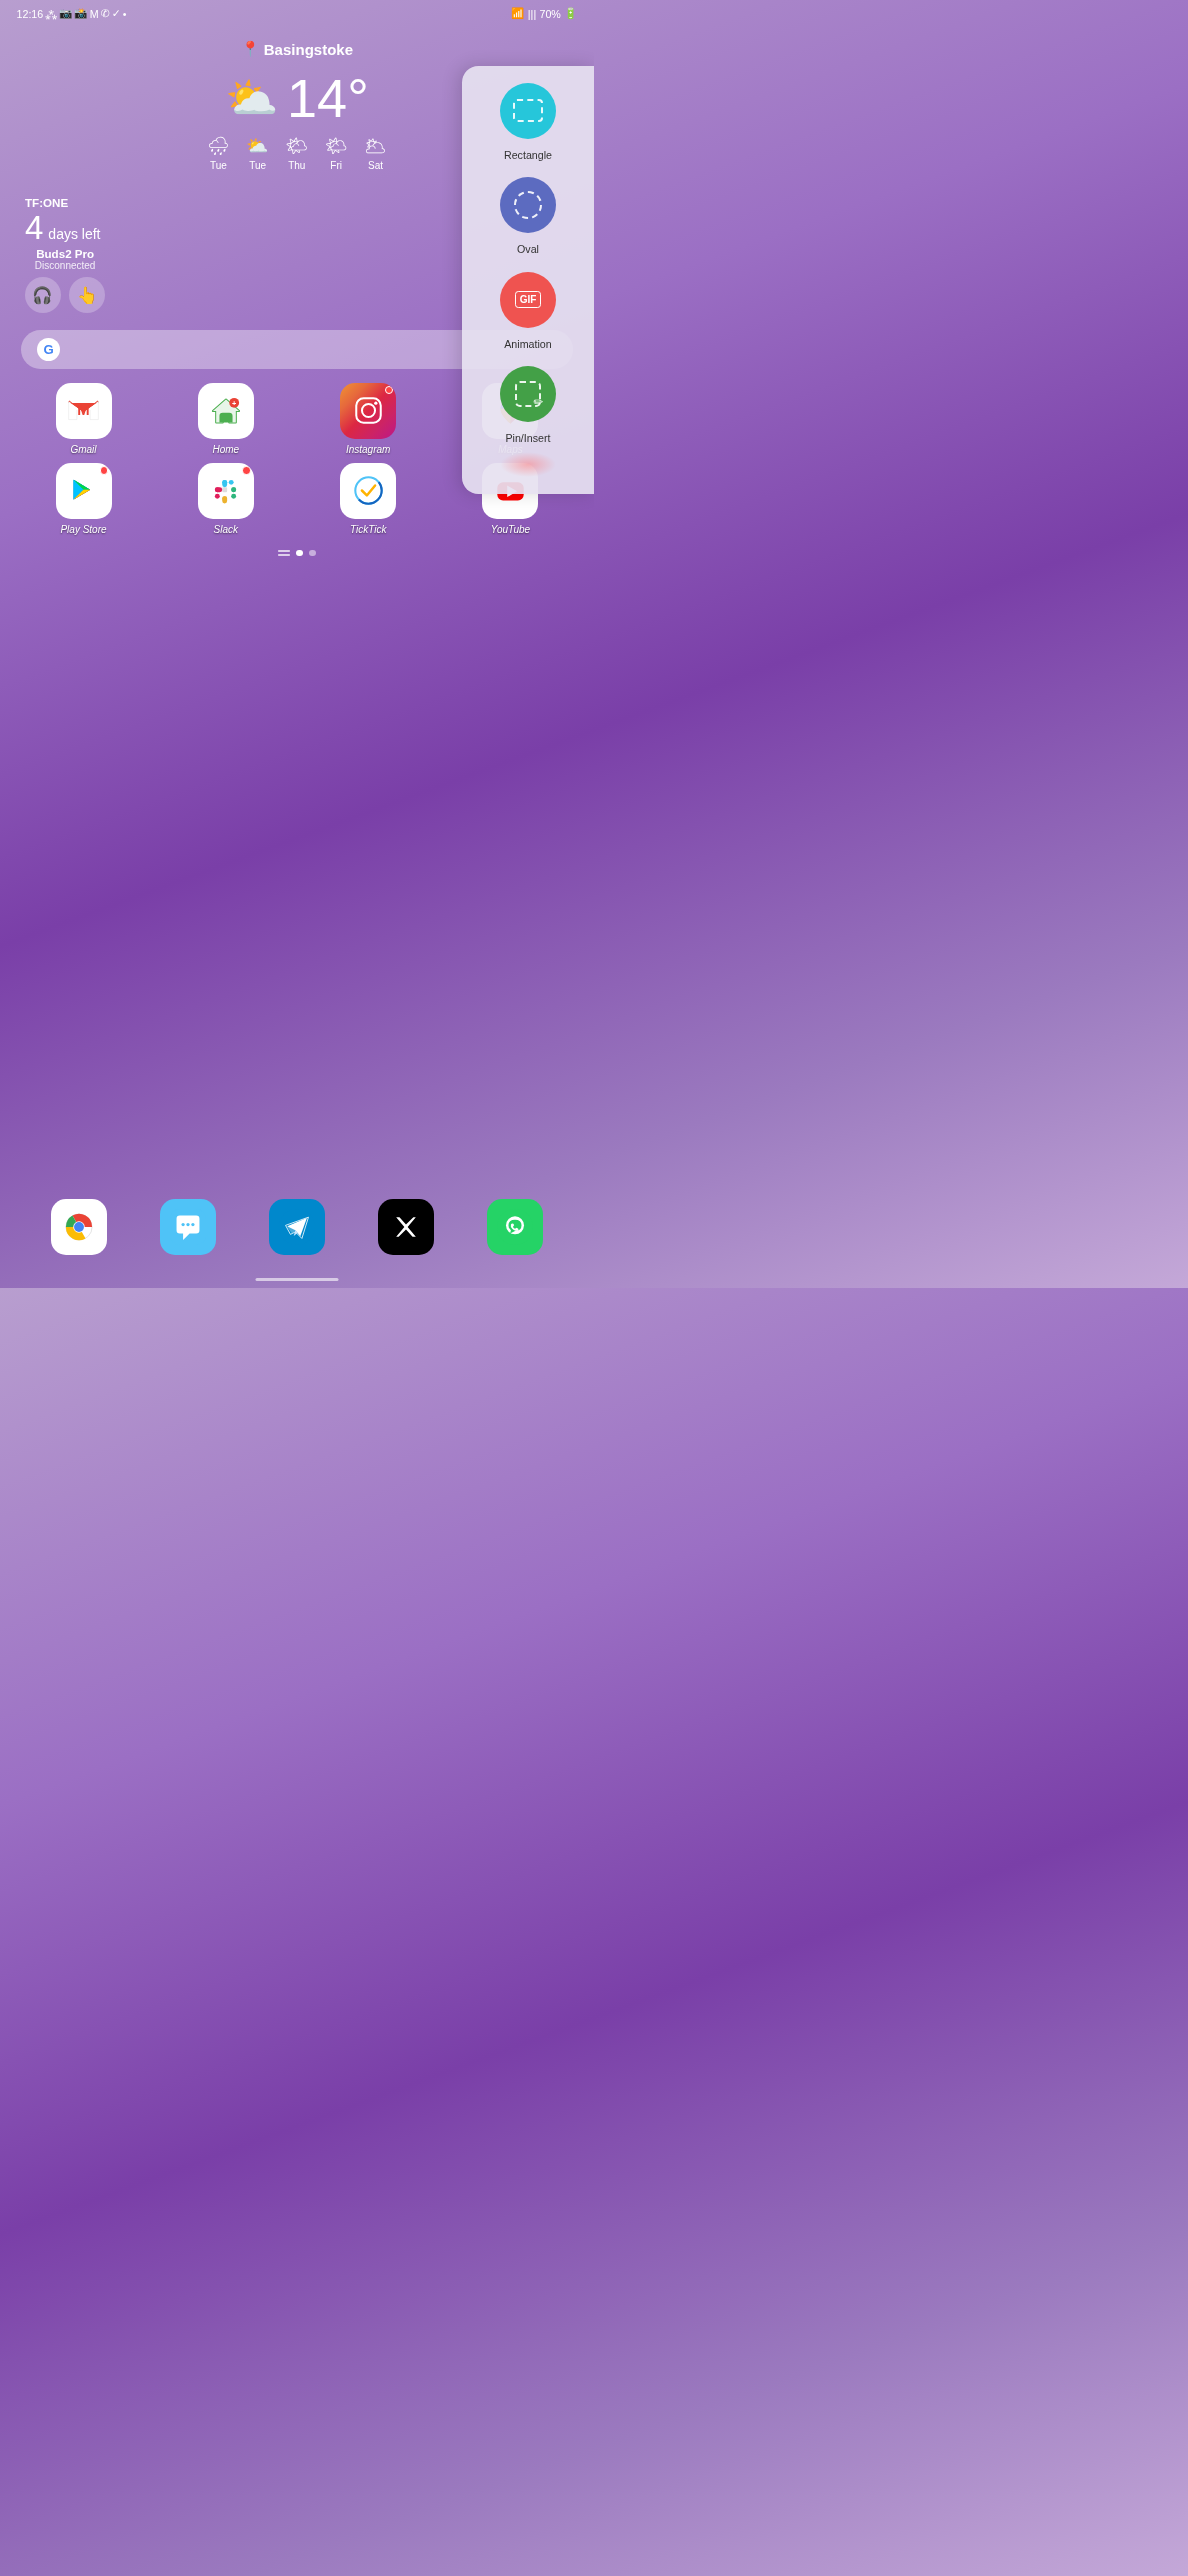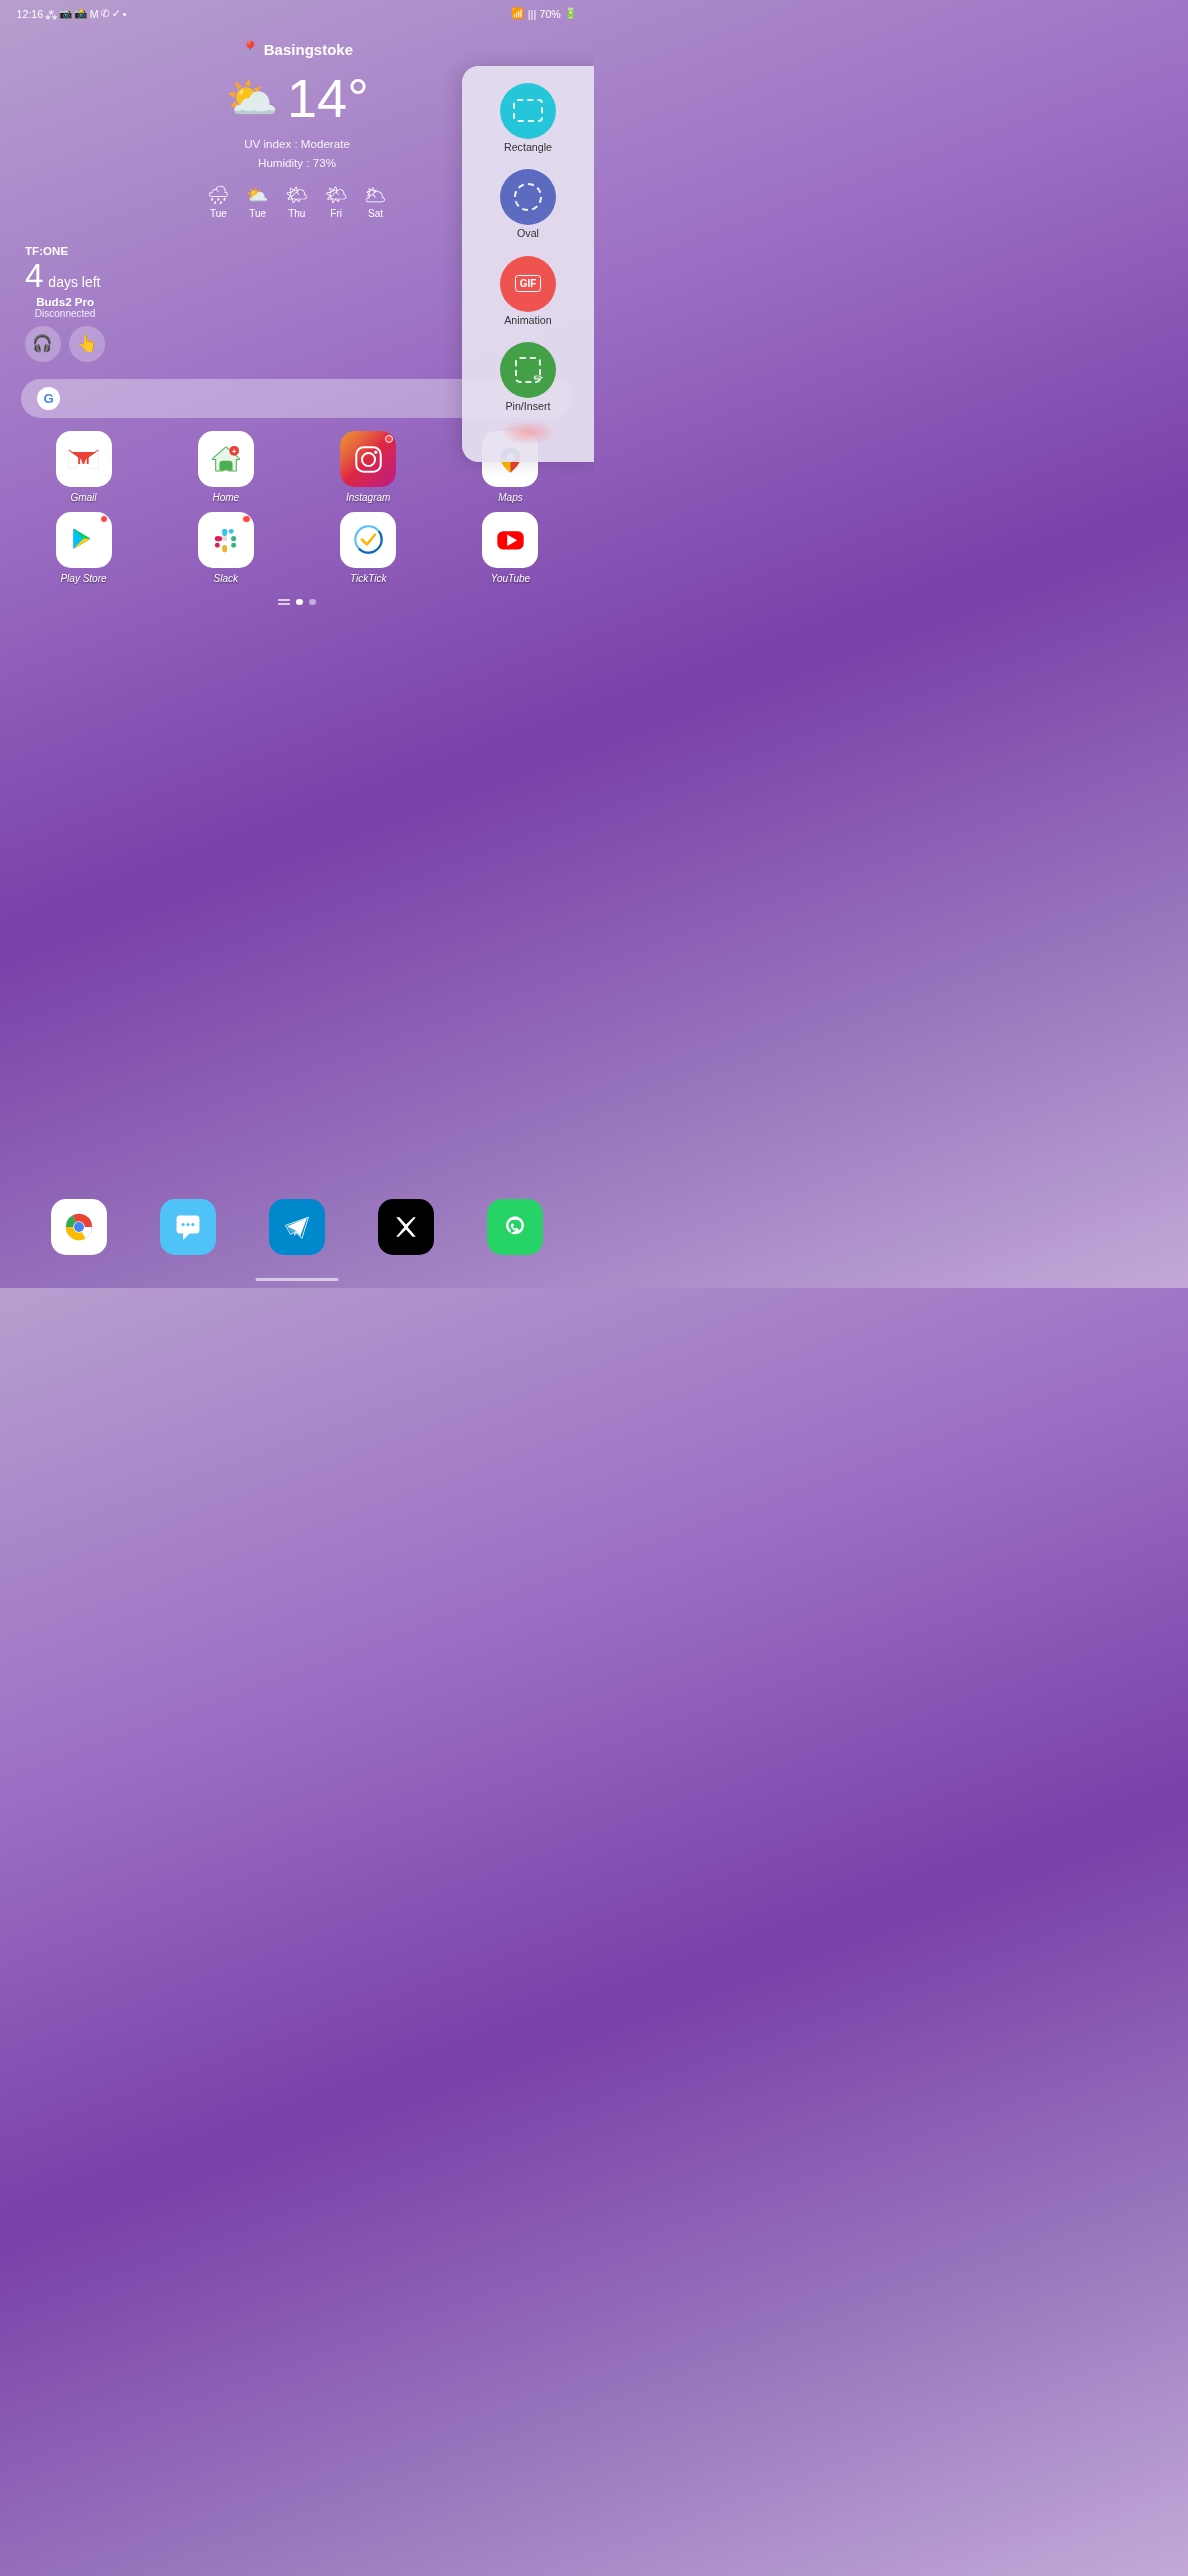--- a/index.html
+++ b/index.html
@@ -226,21 +226,21 @@
       display: flex;
       flex-direction: column;
       align-items: center;
       gap: 16.5px;
       box-shadow: -3.3px 0 16.5px rgba(0,0,0,0.15);
     }
     .panel-item {
       display: flex;
       flex-direction: column;
       align-items: center;
-      gap: 2px;
+      gap: 10px;
       cursor: pointer;
     }
     .panel-circle {
       width: 56px; height: 56px;
       border-radius: 50%;
       display: flex; align-items: center; justify-content: center;
       font-size: 23px;
     }
     .panel-label {
       font-size: 10.7px;
@@ -316,24 +316,20 @@
 </div>
 
 <div class="weather-widget">
   <div class="weather-location">
     <span>📍</span>
     <span>Basingstoke</span>
   </div>
   <div class="weather-main">
     <span class="weather-cloud">⛅</span>
     <span class="weather-temp">14°</span>
-  </div>
-  <div class="weather-details">
-    <div>UV index : Moderate</div>
-    <div>Humidity : 73%</div>
   </div>
   <div class="weather-forecast">
     <div class="forecast-day">
       <span class="forecast-icon">🌧</span>
       <span>Tue</span>
     </div>
     <div class="forecast-day">
       <span class="forecast-icon">⛅</span>
       <span>Tue</span>
     </div>

